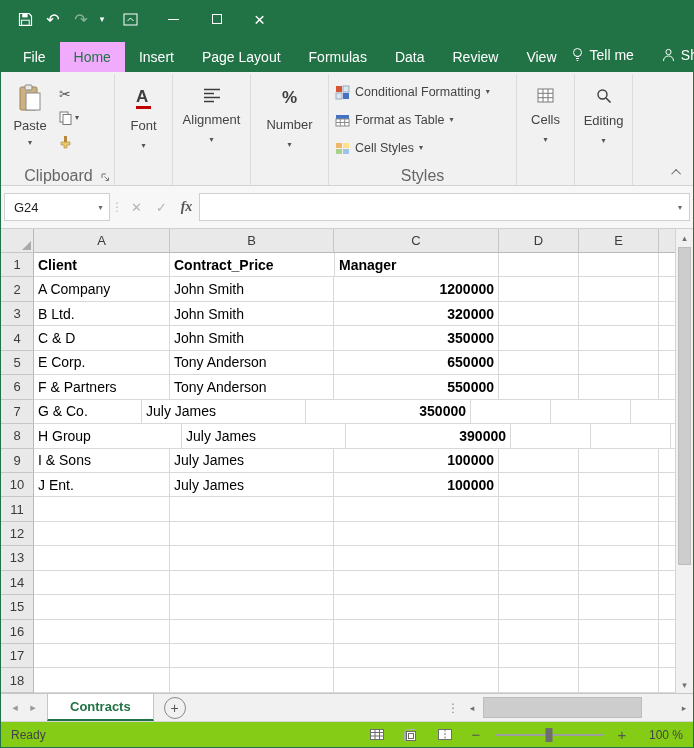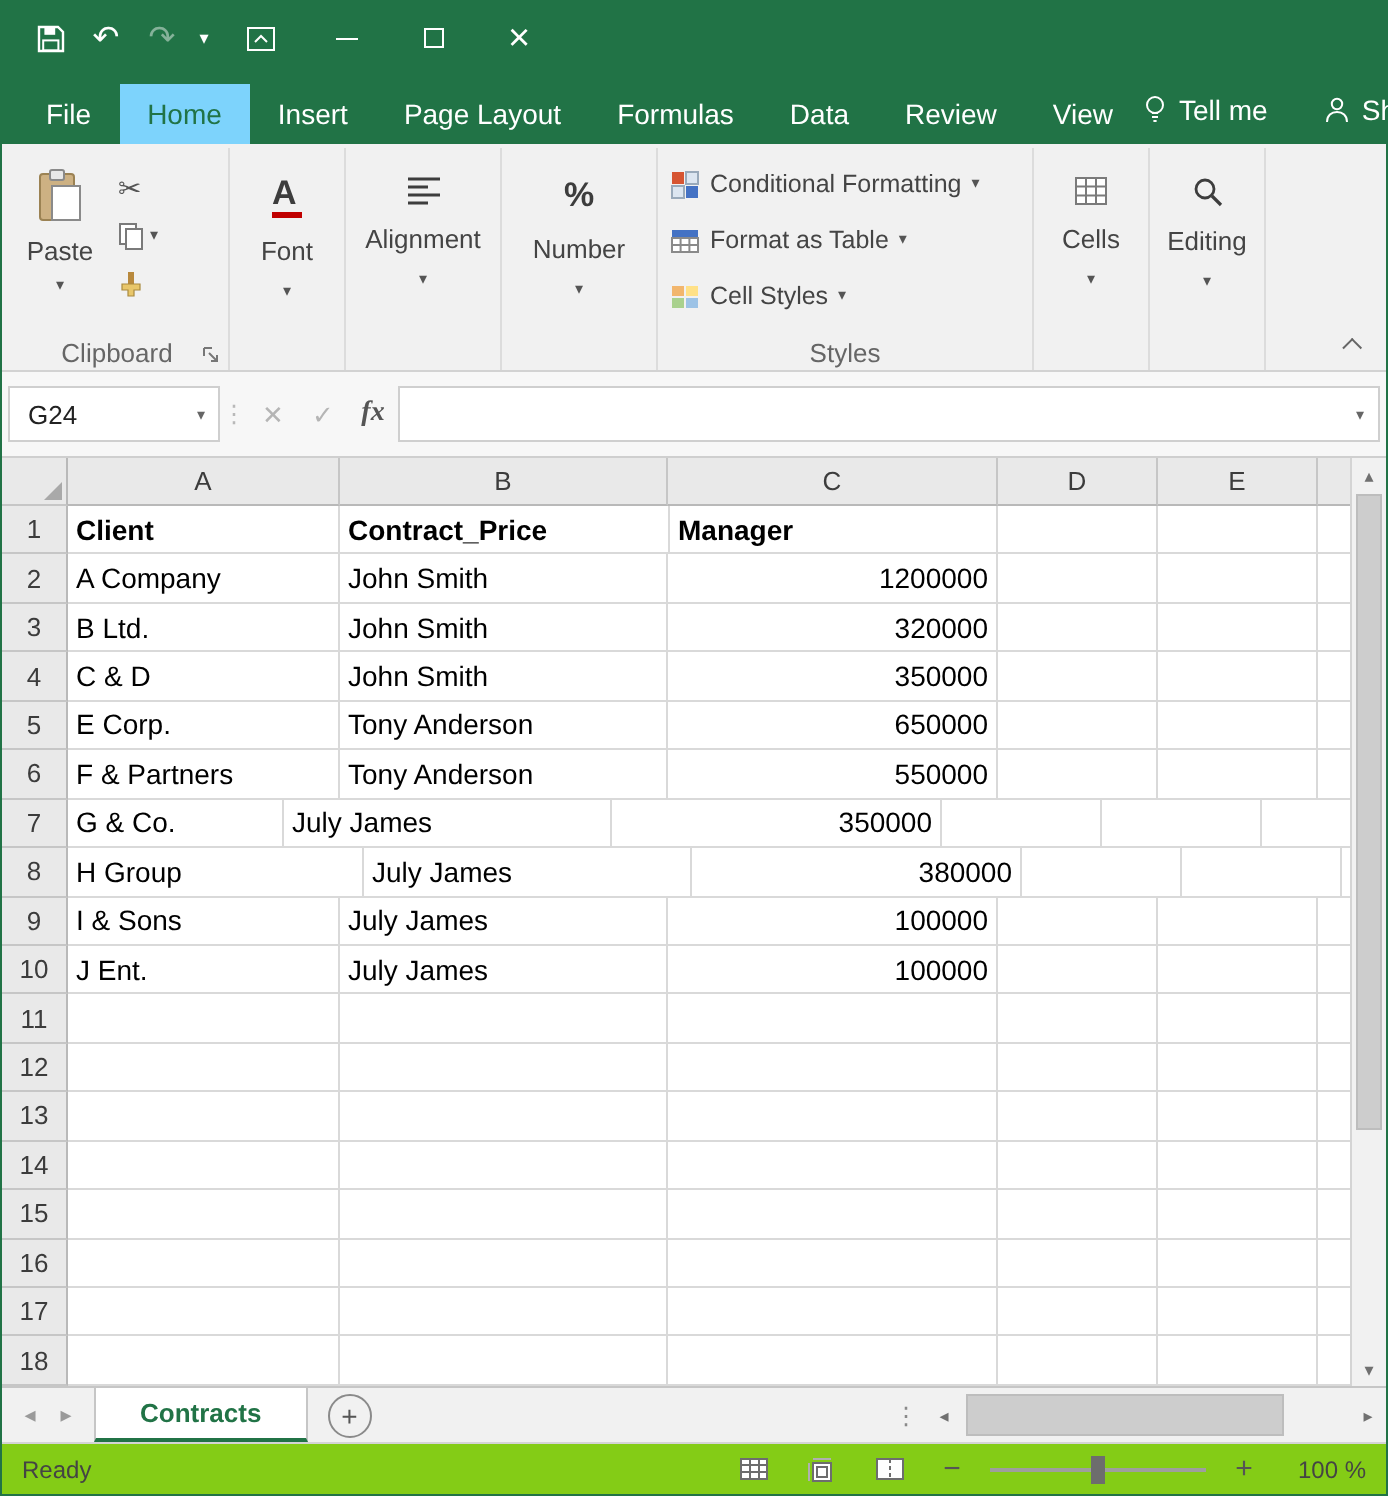--- a/index.html
+++ b/index.html
@@ -15,29 +15,29 @@
   .tb-title { flex:1; text-align:center; font-size:14px; white-space:nowrap; }
   .win-ctrls { display:flex; align-items:stretch; height:36px; }
   .win-btn { width:43px; display:flex; align-items:center; justify-content:center; color:#fff; }
   .minline { display:inline-block; width:11px; height:1px; background:#fff; }
   .maxbox { display:inline-block; width:10px; height:10px; border:1px solid #fff; }
   .closex { font-size:19px; line-height:1; }
 
   
   .tabrow { flex:0 0 35px; background:#217346; display:flex; align-items:flex-end; padding-left:8px; }
   .rtab { height:30px; line-height:30px; padding:0 14px; color:#fff; font-size:14px; white-space:nowrap; }
-  .rtab.active { background:#7dd3fc; color:#217346; }
+  .rtab.active { background:#f0abfc; color:#217346; }
   .tabrow-right { margin-left:auto; display:flex; align-items:center; height:35px; gap:28px; padding-right:16px; color:#fff; font-size:14px; }
   .trr-item { display:flex; align-items:center; gap:6px; white-space:nowrap; }
 
   
   .ribbon { flex:0 0 114px; background:#f1f1f1; border-bottom:1px solid #d2d2d2; display:flex; position:relative; padding:2px 0 0 2px; }
   .rgroup { display:flex; flex-direction:column; border-right:1px solid #dcdcdc; padding:2px 2px 0 2px; }
   .rgroup-content { flex:1; display:flex; }
-  .rgroup-label { flex:0 0 18px; font-size:13px; color:#666; display:flex; align-items:center; justify-content:center; gap:6px; position:relative;text-align:right; }
+  .rgroup-label { flex:0 0 18px; font-size:16px; color:#666; display:flex; align-items:center; justify-content:center; gap:6px; position:relative;text-align:right; }
   .launcher { position:absolute; right:2px; bottom:3px; }
   .clipboard-grp { width:112px; }
   .paste-btn { width:50px; display:flex; flex-direction:column; align-items:center; justify-content:flex-start; gap:6px; padding-top:8px; color:#444; font-size:13px; }
   .small-col { display:flex; flex-direction:column; gap:4px; padding:8px 0 0 4px; }
   .sbtn2 { display:flex; align-items:center; gap:3px; height:20px; color:#555; font-size:14px; }
   .caret { font-size:8px; color:#555; line-height:1; }
   .collapsed-grp { width:58px; }
   .collapsed-grp.wide { width:78px; }
   .bigbtn { flex:1; display:flex; flex-direction:column; align-items:center; padding-top:12px; gap:9px; color:#444; font-size:13px; }
   .font-a { font-size:17px; font-weight:bold; color:#3d3d3d; line-height:1; display:block; }
@@ -64,21 +64,21 @@
   .grid-cols { flex:1; display:flex; flex-direction:column; overflow:hidden; }
   .headrow { flex:0 0 24px; display:flex; }
   .rows-wrap { flex:1; display:flex; flex-direction:column; }
   .grow { flex:1; display:flex; min-height:0; }
   .ch { background:#e9e9e9; border-right:1px solid #c6c6c6; border-bottom:1px solid #b9b9b9; color:#3c3c3c; font-size:13px; display:flex; align-items:center; justify-content:center; flex:none; }
   .ch.fill, .cell.fill { flex:1; border-right:none; }
   .rh { background:#e9e9e9; border-right:1px solid #b9b9b9; border-bottom:1px solid #c6c6c6; color:#3c3c3c; font-size:13px; display:flex; align-items:center; justify-content:center; flex:none; }
   .rh.corner { position:relative; }
   .tri { position:absolute; right:2px; bottom:2px; width:0; height:0; border-style:solid; border-width:0 0 9px 9px; border-color:transparent transparent #a9a9a9 transparent; }
   .cell { background:#fff; border-right:1px solid #d9d9d9; border-bottom:1px solid #d9d9d9; font-size:14px; color:#000; display:flex; align-items:center; padding:0 4px; white-space:nowrap; overflow:hidden; flex:none; }
-  .cell.num { justify-content:flex-end; }
+  .cell.num { justify-content:flex-end;font-weight:bold; }
   .boldrow .cell { font-weight:bold; }
 
   
   .vscroll { flex:0 0 18px; background:#f1f1f1; border-left:1px solid #d4d4d4; display:flex; flex-direction:column; }
   .sb-arrow { flex:0 0 17px; display:flex; align-items:center; justify-content:center; font-size:9px; color:#707070; }
   .vtrack { flex:1; position:relative; }
   .vthumb { position:absolute; top:1px; left:2px; right:2px; height:74%; background:#cdcdcd; border:1px solid #bdbdbd; }
 
   
   .sheet-bar { flex:0 0 28px; background:#f1f1f1; border-top:1px solid #c6c6c6; display:flex; align-items:stretch; font-size:13px; }
@@ -434,21 +434,21 @@
             <div class="cell" style="width: 164px;">July James</div>
             <div class="cell num" style="width: 165px;">350000</div>
             <div class="cell" style="width: 80px;"></div>
             <div class="cell" style="width: 80px;"></div>
             <div class="cell fill"></div>
           </div>
           <div class="grow">
             <div class="rh" style="width: 33px;">8</div>
             <div class="cell" style="width: 148px;">H Group</div>
             <div class="cell" style="width: 164px;">July James</div>
-            <div class="cell num" style="width: 165px;">380000</div>
+            <div class="cell num" style="width: 165px;">390000</div>
             <div class="cell" style="width: 80px;"></div>
             <div class="cell" style="width: 80px;"></div>
             <div class="cell fill"></div>
           </div>
           <div class="grow">
             <div class="rh" style="width: 33px;">9</div>
             <div class="cell" style="width: 136px;">I &amp; Sons</div>
             <div class="cell" style="width: 164px;">July James</div>
             <div class="cell num" style="width: 165px;">100000</div>
             <div class="cell" style="width: 80px;"></div>

